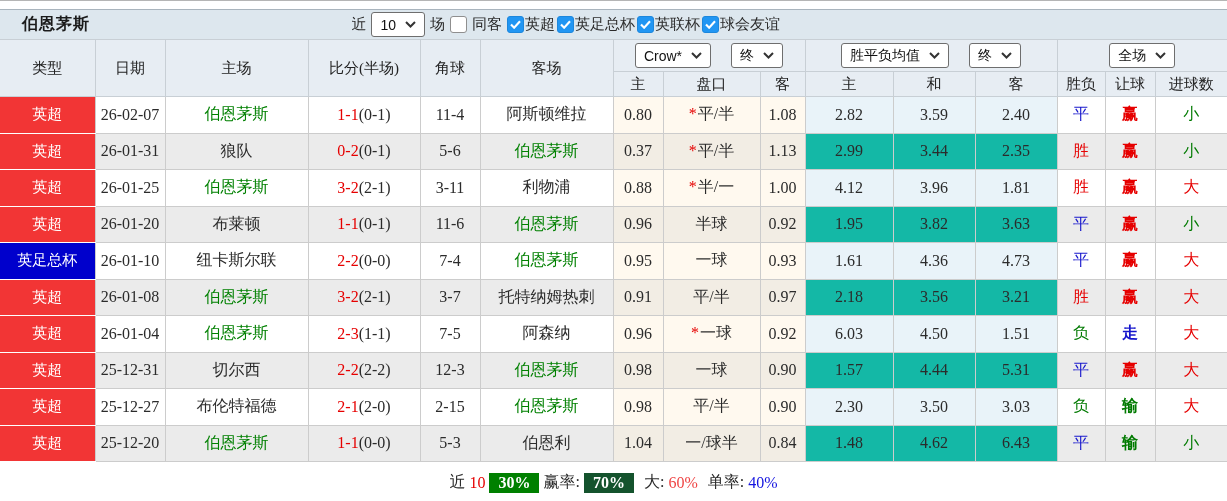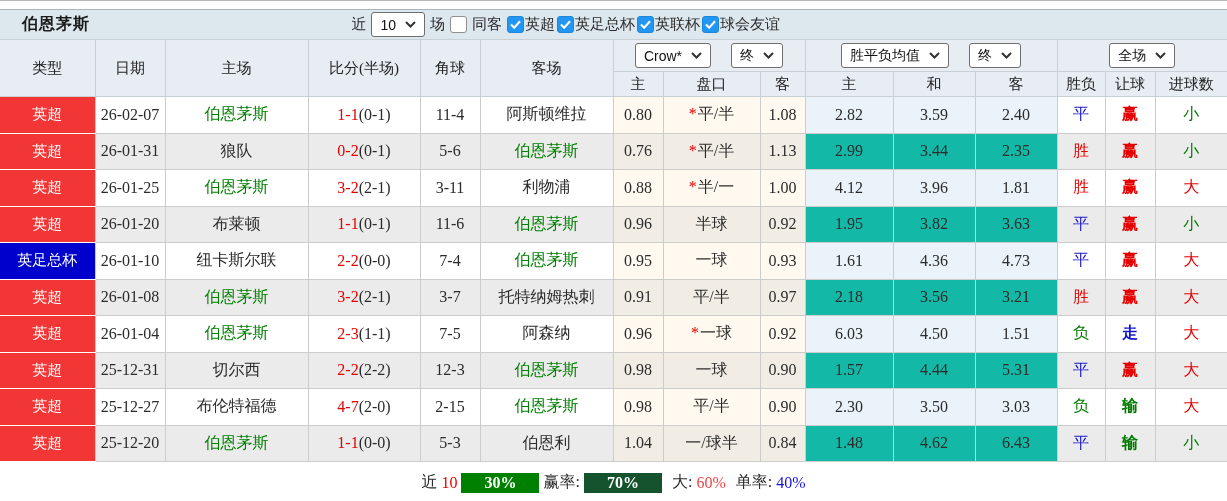--- a/index.html
+++ b/index.html
@@ -40,21 +40,21 @@
   tbody tr.odd td.mean { background:#e9f3f9; }
   tbody tr.even td.mean { background:#14b8a6; }
   td.cell-type { color:#fff; font-size:15px; border-bottom:1px solid #fff; border-top:1px solid #fff; }
   td.bold { font-weight:bold; }
   .star { margin-right:1px; }
   .score-half { color:#2b2b2b; }
 
   
   .summary { height:41px; display:flex; align-items:center; justify-content:center; gap:4px;
              font-size:16px; background:#fff; white-space:nowrap; }
-  .rate-badge { color:#fff; padding:1px 23px; font-weight:bold; }
+  .rate-badge { color:#fff; padding:1px 9px; font-weight:bold; }
 </style>
 </head>
 <body>
 
 <div class="page">
   <div class="top-strip"></div>
 
   <div class="title-bar">
     <span class="title">伯恩茅斯</span>
     <div class="controls">
@@ -204,21 +204,21 @@
           <td class="bold" style="color: rgb(230, 0, 0);">赢</td>
           <td style="color: rgb(0, 122, 0);">小</td>
         </tr>
         <tr class="even">
           <td class="cell-type" style="background: rgb(242, 53, 53);">英超</td>
           <td>26-01-31</td>
           <td><span>狼队</span></td>
           <td><span class="score-main" style="color: rgb(230, 0, 0);">0-2</span><span class="score-half">(0-1)</span></td>
           <td>5-6</td>
           <td><span style="color: rgb(0, 128, 0);">伯恩茅斯</span></td>
-          <td class="odds">0.76</td>
+          <td class="odds">0.37</td>
           <td class="odds"><span class="star" style="color: rgb(230, 0, 0);">*</span><span>平/半</span></td>
           <td class="odds">1.13</td>
           <td class="mean">2.99</td>
           <td class="mean">3.44</td>
           <td class="mean">2.35</td>
           <td style="color: rgb(230, 0, 0);">胜</td>
           <td class="bold" style="color: rgb(230, 0, 0);">赢</td>
           <td style="color: rgb(0, 122, 0);">小</td>
         </tr>
         <tr class="odd">
@@ -320,21 +320,21 @@
           <td class="mean">4.44</td>
           <td class="mean">5.31</td>
           <td style="color: rgb(20, 20, 204);">平</td>
           <td class="bold" style="color: rgb(230, 0, 0);">赢</td>
           <td style="color: rgb(230, 0, 0);">大</td>
         </tr>
         <tr class="odd">
           <td class="cell-type" style="background: rgb(242, 53, 53);">英超</td>
           <td>25-12-27</td>
           <td><span>布伦特福德</span></td>
-          <td><span class="score-main" style="color: rgb(230, 0, 0);">4-7</span><span class="score-half">(2-0)</span></td>
+          <td><span class="score-main" style="color: rgb(230, 0, 0);">2-1</span><span class="score-half">(2-0)</span></td>
           <td>2-15</td>
           <td><span style="color: rgb(0, 128, 0);">伯恩茅斯</span></td>
           <td class="odds">0.98</td>
           <td class="odds"><span>平/半</span></td>
           <td class="odds">0.90</td>
           <td class="mean">2.30</td>
           <td class="mean">3.50</td>
           <td class="mean">3.03</td>
           <td style="color: rgb(0, 122, 0);">负</td>
           <td class="bold" style="color: rgb(0, 122, 0);">输</td>

